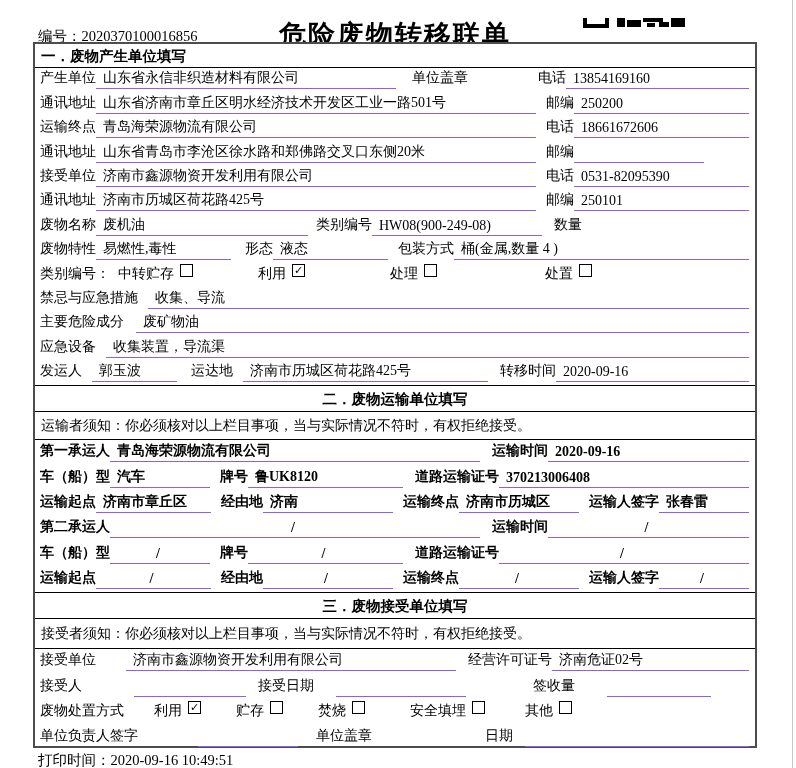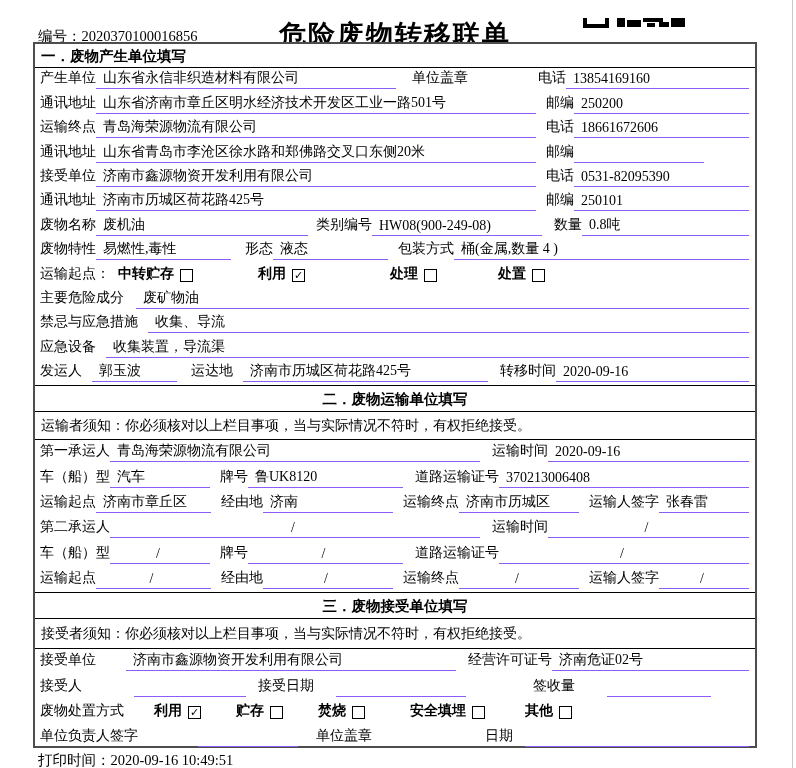--- a/index.html
+++ b/index.html
@@ -21,39 +21,39 @@
               border-bottom:1px solid #000;box-sizing:border-box;}
   .sec1 .sec-header{height:24px;}
   .sec2,.sec3{border-top:1px solid #000;}
   .sec2 .sec-header,.sec3 .sec-header{height:26px;padding-top:4px;text-align:center;}
   .notice{height:28px;box-sizing:border-box;border-bottom:1px solid #000;
           padding:5px 6px 0 6px;}
   .sec3 .notice{height:30px;padding-top:6px;}
   .row{display:flex;align-items:flex-end;box-sizing:border-box;
        padding:0 6px 3px 5px;white-space:nowrap;}
   .sec1 .row{height:24.4px;}
-  .sec2 .row{height:25.3px;}
+  .sec2 .row{height:25.3px;font-weight:bold;}
   .sec3 .row{height:25.4px;}
   .lbl{padding-bottom:2px;flex:none;}
   .fill{border-bottom:1px solid #8b5cf6;padding:0 4px 1px 7px;box-sizing:border-box;
         flex:none;overflow:hidden;}
   .flex1{flex:1 1 auto;}
   .ctr{text-align:center;padding-left:0;}
   .w85{width:85px}.w100{width:100px}.w104{width:104px}
   .w112{width:112px}.w115{width:115px}.w120{width:120px}
   .w130{width:130px}.w135{width:135px}.w155{width:155px}.w170{width:170px}
   .w212{width:212px}.w245{width:245px}.w300{width:300px}.w330{width:330px}
   .w370{width:370px}.w440{width:440px}
   .ml8{margin-left:8px}.ml10{margin-left:10px}.ml12{margin-left:12px}
   .ml14{margin-left:14px}.ml16{margin-left:16px}.ml18{margin-left:18px}.ml22{margin-left:22px}.ml30{margin-left:30px}
   .ml32{margin-left:32px}.ml35{margin-left:35px}.ml40{margin-left:40px}
   .ml45{margin-left:45px}.ml52{margin-left:52px}.ml55{margin-left:67px}
   .ml60{margin-left:60px}.ml65{margin-left:65px}.ml70{margin-left:70px}
-  .ml85{margin-left:85px}.ml113{margin-left:113px}.ml120{margin-left:61px}
-  .cbg{display:inline-flex;align-items:flex-end;padding-bottom:2px;flex:none;font-weight:bold;}
+  .ml85{margin-left:85px}.ml113{margin-left:113px}.ml120{margin-left:108px}
+  .cbg{display:inline-flex;padding-bottom:2px;flex:none;}
   .cb{display:inline-block;width:11px;height:11px;border:1px solid #000;
       margin-left:6px;font-size:11px;line-height:11px;text-align:center;
       position:relative;top:-1px;font-family:"DejaVu Sans",sans-serif;}
   
   .footer{position:absolute;left:38px;top:751px;font-size:14.5px;}
 </style>
 </head>
 <body>
 
 <div class="page-edge"></div>
@@ -122,60 +122,59 @@
       <span class="lbl ml10">邮编</span>
       <span class="fill flex1">250101</span>
     </div>
 
     <div class="row">
       <span class="lbl">废物名称</span>
       <span class="fill w212">废机油</span>
       <span class="lbl ml8">类别编号</span>
       <span class="fill w170">HW08(900-249-08)</span>
       <span class="lbl ml12">数量</span>
-      <span class="fill flex1">0.8吨</span>
     </div>
 
     <div class="row">
       <span class="lbl">废物特性</span>
       <span class="fill w135">易燃性,毒性</span>
       <span class="lbl ml14">形态</span>
       <span class="fill w115">液态</span>
       <span class="lbl ml10">包装方式</span>
       <span class="fill flex1">桶(金属,数量 4 )</span>
     </div>
 
     <div class="row">
-      <span class="lbl">运输起点：</span>
+      <span class="lbl">类别编号：</span>
       <span class="cbg ml8">
           <span>中转贮存</span>
           <span class="cb"></span>
         </span>
       <span class="cbg ml65">
           <span>利用</span>
           <span class="cb">✓</span>
         </span>
       <span class="cbg ml85">
           <span>处理</span>
           <span class="cb"></span>
         </span>
       <span class="cbg ml120">
           <span>处置</span>
           <span class="cb"></span>
         </span>
     </div>
 
     <div class="row">
+      <span class="lbl">禁忌与应急措施</span>
+      <span class="fill flex1 ml10">收集、导流</span>
+    </div>
+
+    <div class="row">
       <span class="lbl">主要危险成分</span>
       <span class="fill flex1 ml12">废矿物油</span>
-    </div>
-
-    <div class="row">
-      <span class="lbl">禁忌与应急措施</span>
-      <span class="fill flex1 ml10">收集、导流</span>
     </div>
 
     <div class="row">
       <span class="lbl">应急设备</span>
       <span class="fill flex1 ml10">收集装置，导流渠</span>
     </div>
 
     <div class="row">
       <span class="lbl">发运人</span>
       <span class="fill w85 ml10">郭玉波</span>

